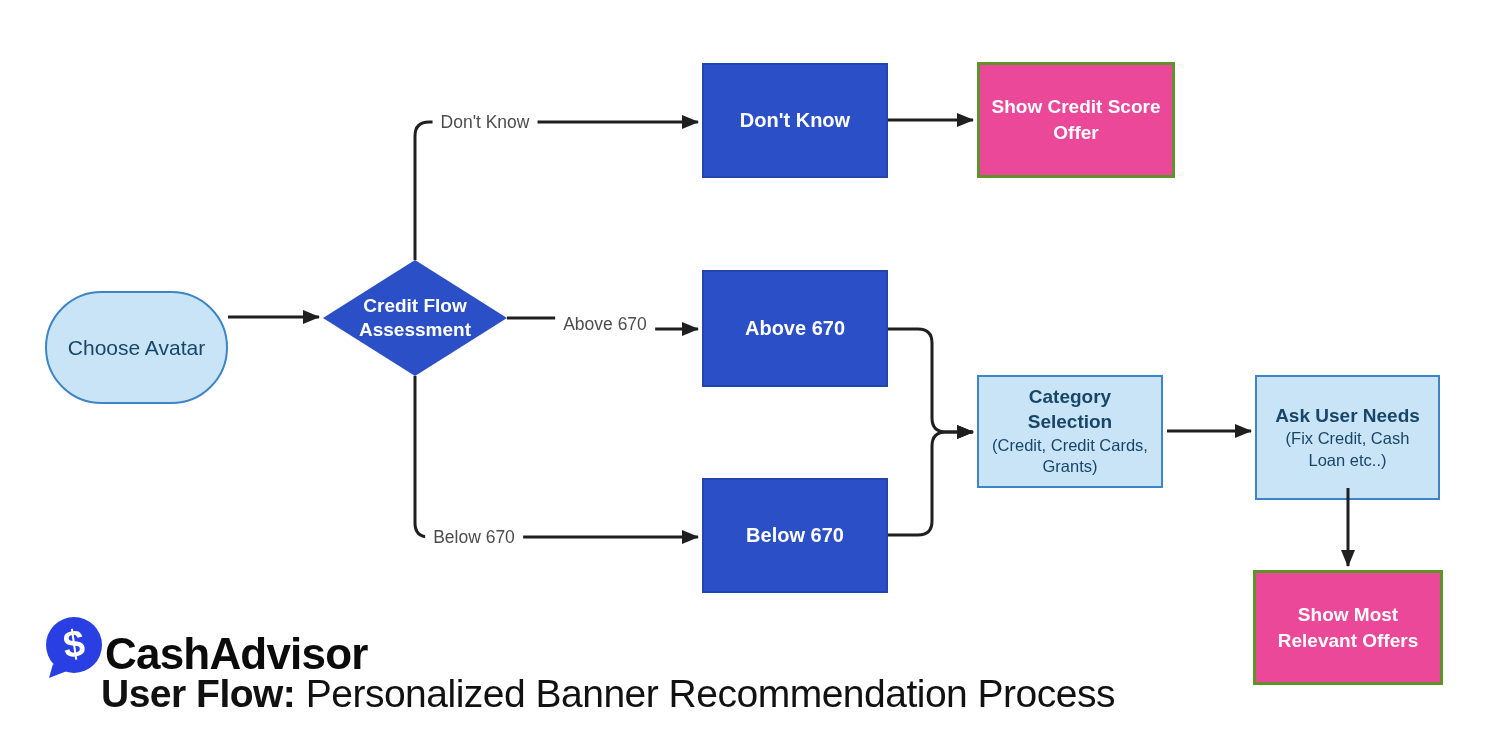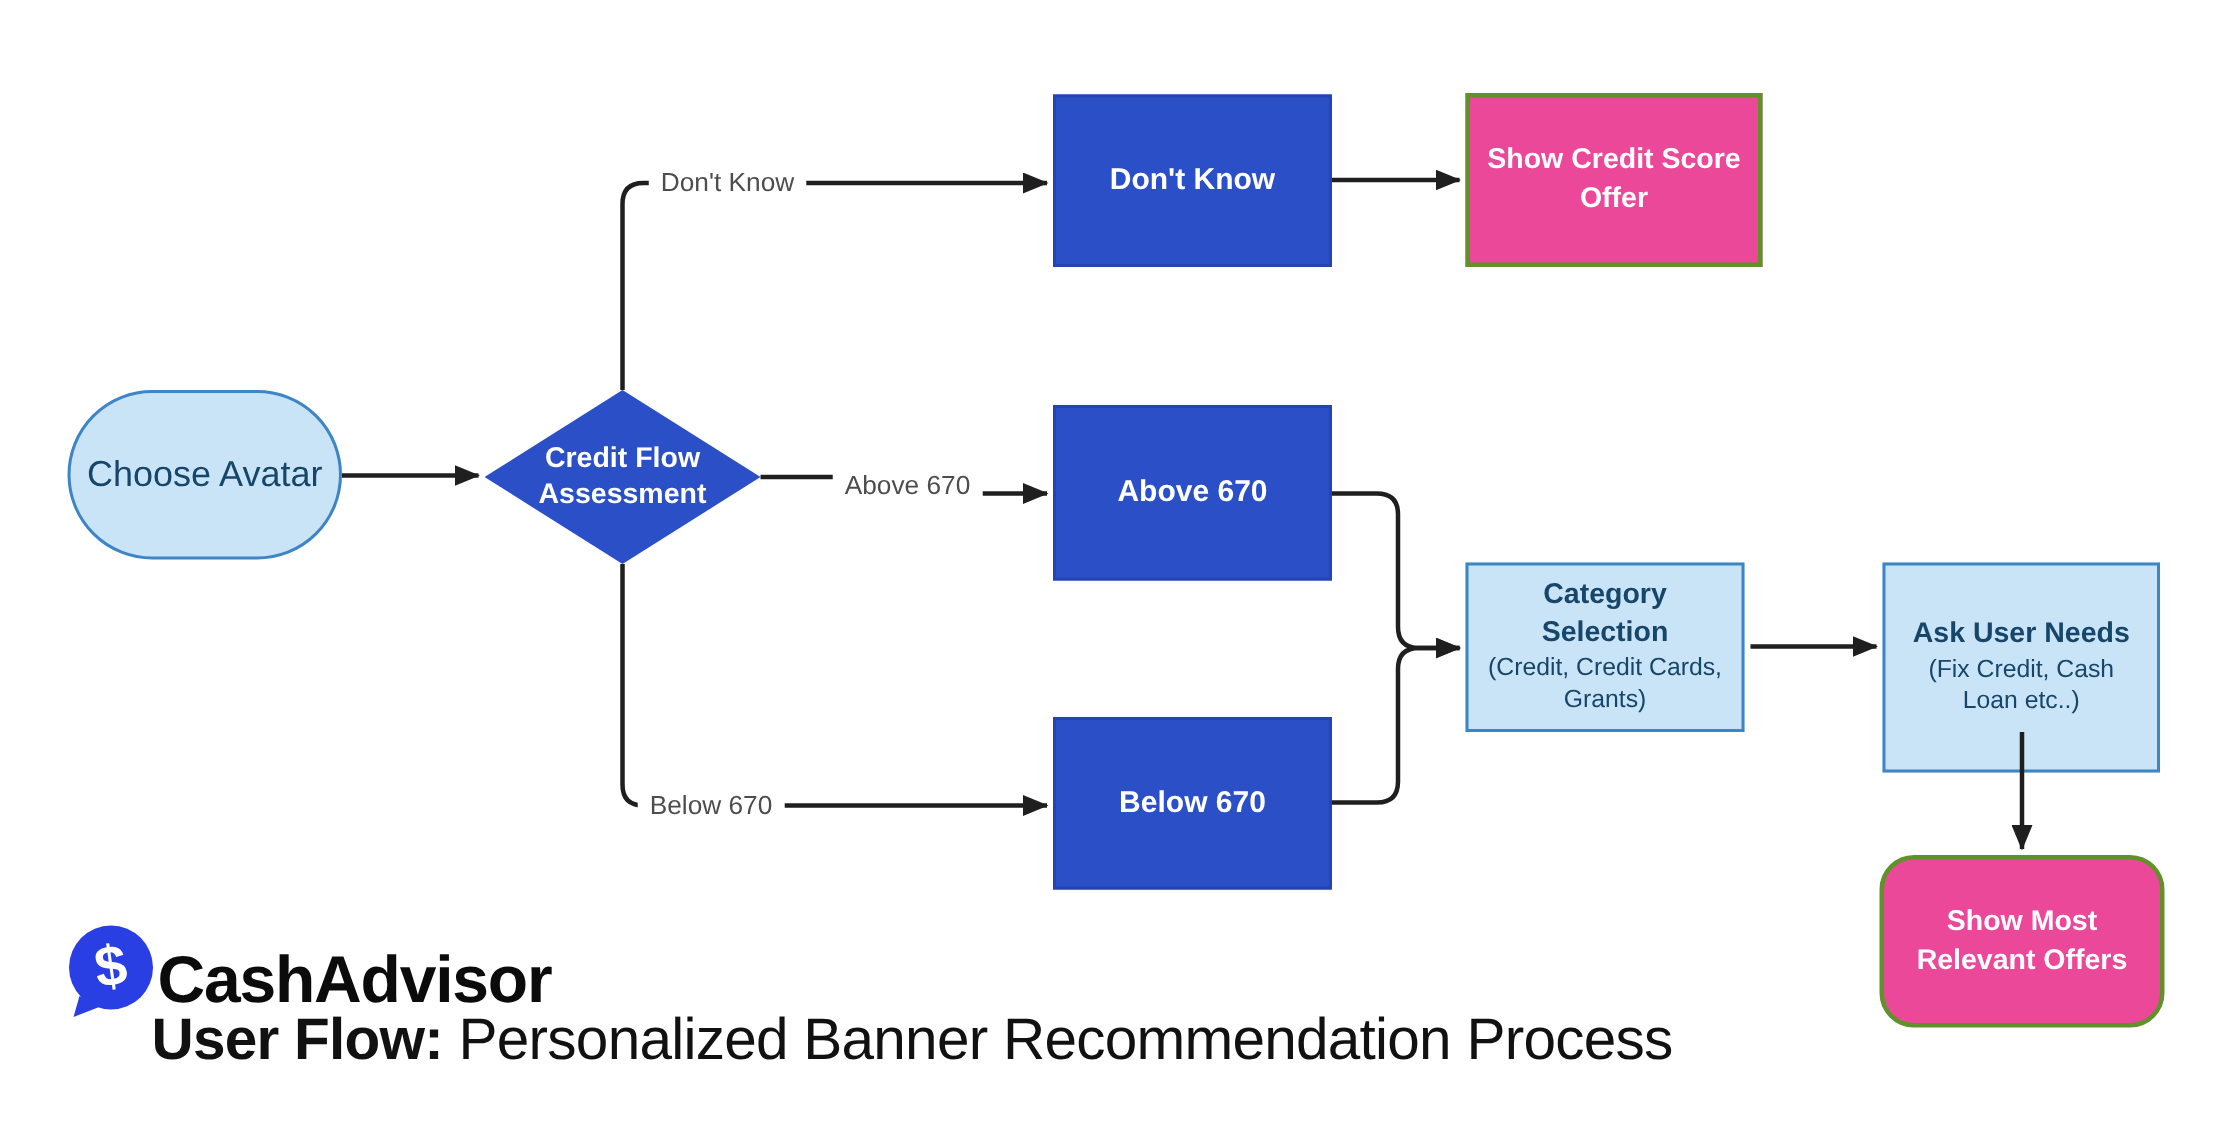--- a/index.html
+++ b/index.html
@@ -21,22 +21,23 @@
     align-items: center;
     justify-content: center;
     text-align: center;
   }
 
   .terminator {
     background: #C9E4F6;
     border: 2px solid #3D85C6;
     border-radius: 57px;
     color: #17466B;
-    font-size: 24px;
+    font-size: 21px;
     font-weight: 400;
+    margin-top: 31px;
   }
 
   .decision {
     background: #2B4FC7;
     clip-path: polygon(50% 0, 100% 50%, 50% 100%, 0 50%);
     color: #ffffff;
     font-size: 19px;
     font-weight: 700;
     line-height: 1.25;
   }
@@ -131,26 +132,26 @@
 
   <div class="node process-blue" style="left:702px; top:478px; width:186px; height:115px;">
     <span class="inner">Below 670</span>
   </div>
 
   <div class="node process-light" style="left:977px; top:375px; width:186px; height:113px;">
     <div class="title">Category Selection</div>
     <div class="subtitle">(Credit, Credit Cards, Grants)</div>
   </div>
 
-  <div class="node process-light" style="left:1255px; top:375px; width:185px; height:140px;">
+  <div class="node process-light" style="left:1255px; top:375px; width:185px; height:125px;">
     <div class="title">Ask User Needs</div>
     <div class="subtitle">(Fix Credit, Cash Loan etc..)</div>
   </div>
 
-  <div class="node process-green narrow" style="left:1253px; top:570px; width:190px; height:115px;border-radius:23px;">
+  <div class="node process-green narrow" style="left:1253px; top:570px; width:190px; height:115px;">
     <span class="inner">Show Most Relevant Offers</span>
   </div>
 
   <svg class="edges" viewBox="0 0 1485 750">
     <defs>
       <marker id="arrow" markerUnits="userSpaceOnUse" markerWidth="18" markerHeight="14" refX="16" refY="7" orient="auto">
         <path d="M0,0 L17,7 L0,14 Z" fill="#1F1F1F"></path>
       </marker>
     </defs>
     <g stroke="#1F1F1F" stroke-width="3" fill="none">

